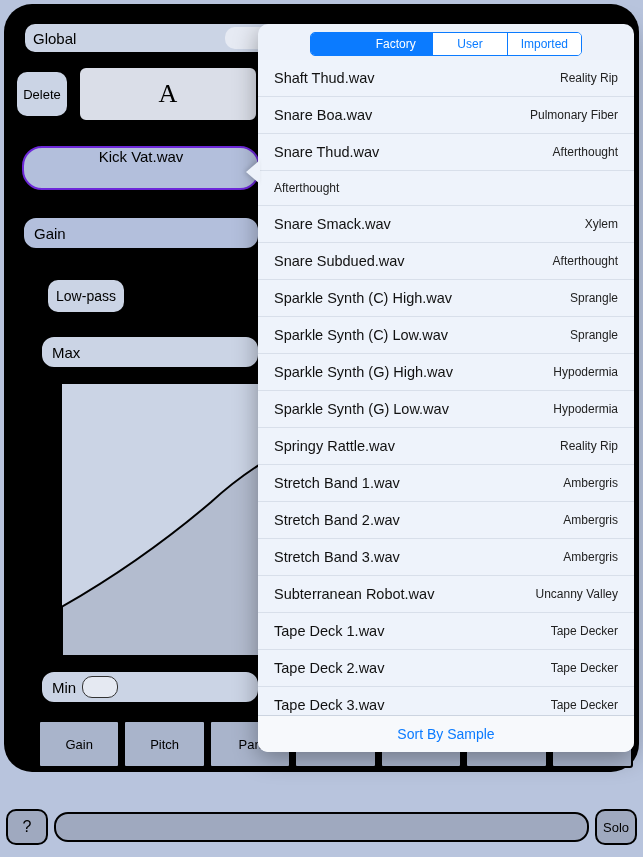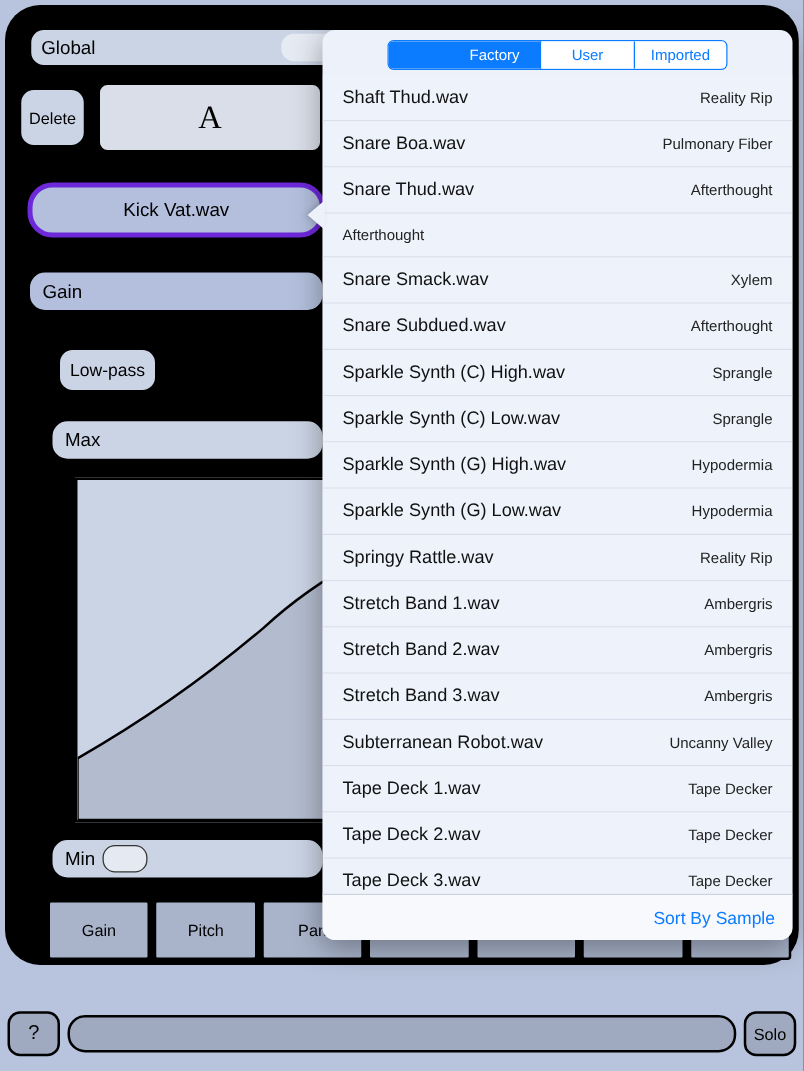--- a/index.html
+++ b/index.html
@@ -83,24 +83,24 @@
 }
 
 
 .sample-pill {
   position: absolute;
   top: 146px;
   left: 22px;
   width: 238px;
   height: 44px;
   background: #b3bfdc;
-  border: 4px solid #6d28d9;
+  border: 2px solid #6d28d9;
   border-radius: 20px;
   display: flex;
-  align-items: center;
+  align-items: flex-start;
   justify-content: center;
   font-size: 15px;
   font-weight: 500;
 }
 
 
 .gain-pill {
   position: absolute;
   top: 216px;
   left: 22px;
@@ -313,21 +313,21 @@
   font-size: 12px;
   color: #222;
 }
 .popover-footer {
   border-top: 1px solid #ccd4e0;
   background: #f7f9fc;
   padding: 10px 14px;
   font-size: 14px;
   color: #0b7bff;
   display: flex;
-  justify-content: flex-end;
+  justify-content: center;
 }
 
 </style>
 </head>
 <body>
 
 <div class="main-panel"></div>
 
 <div class="global-row">
   <span>Global</span>

